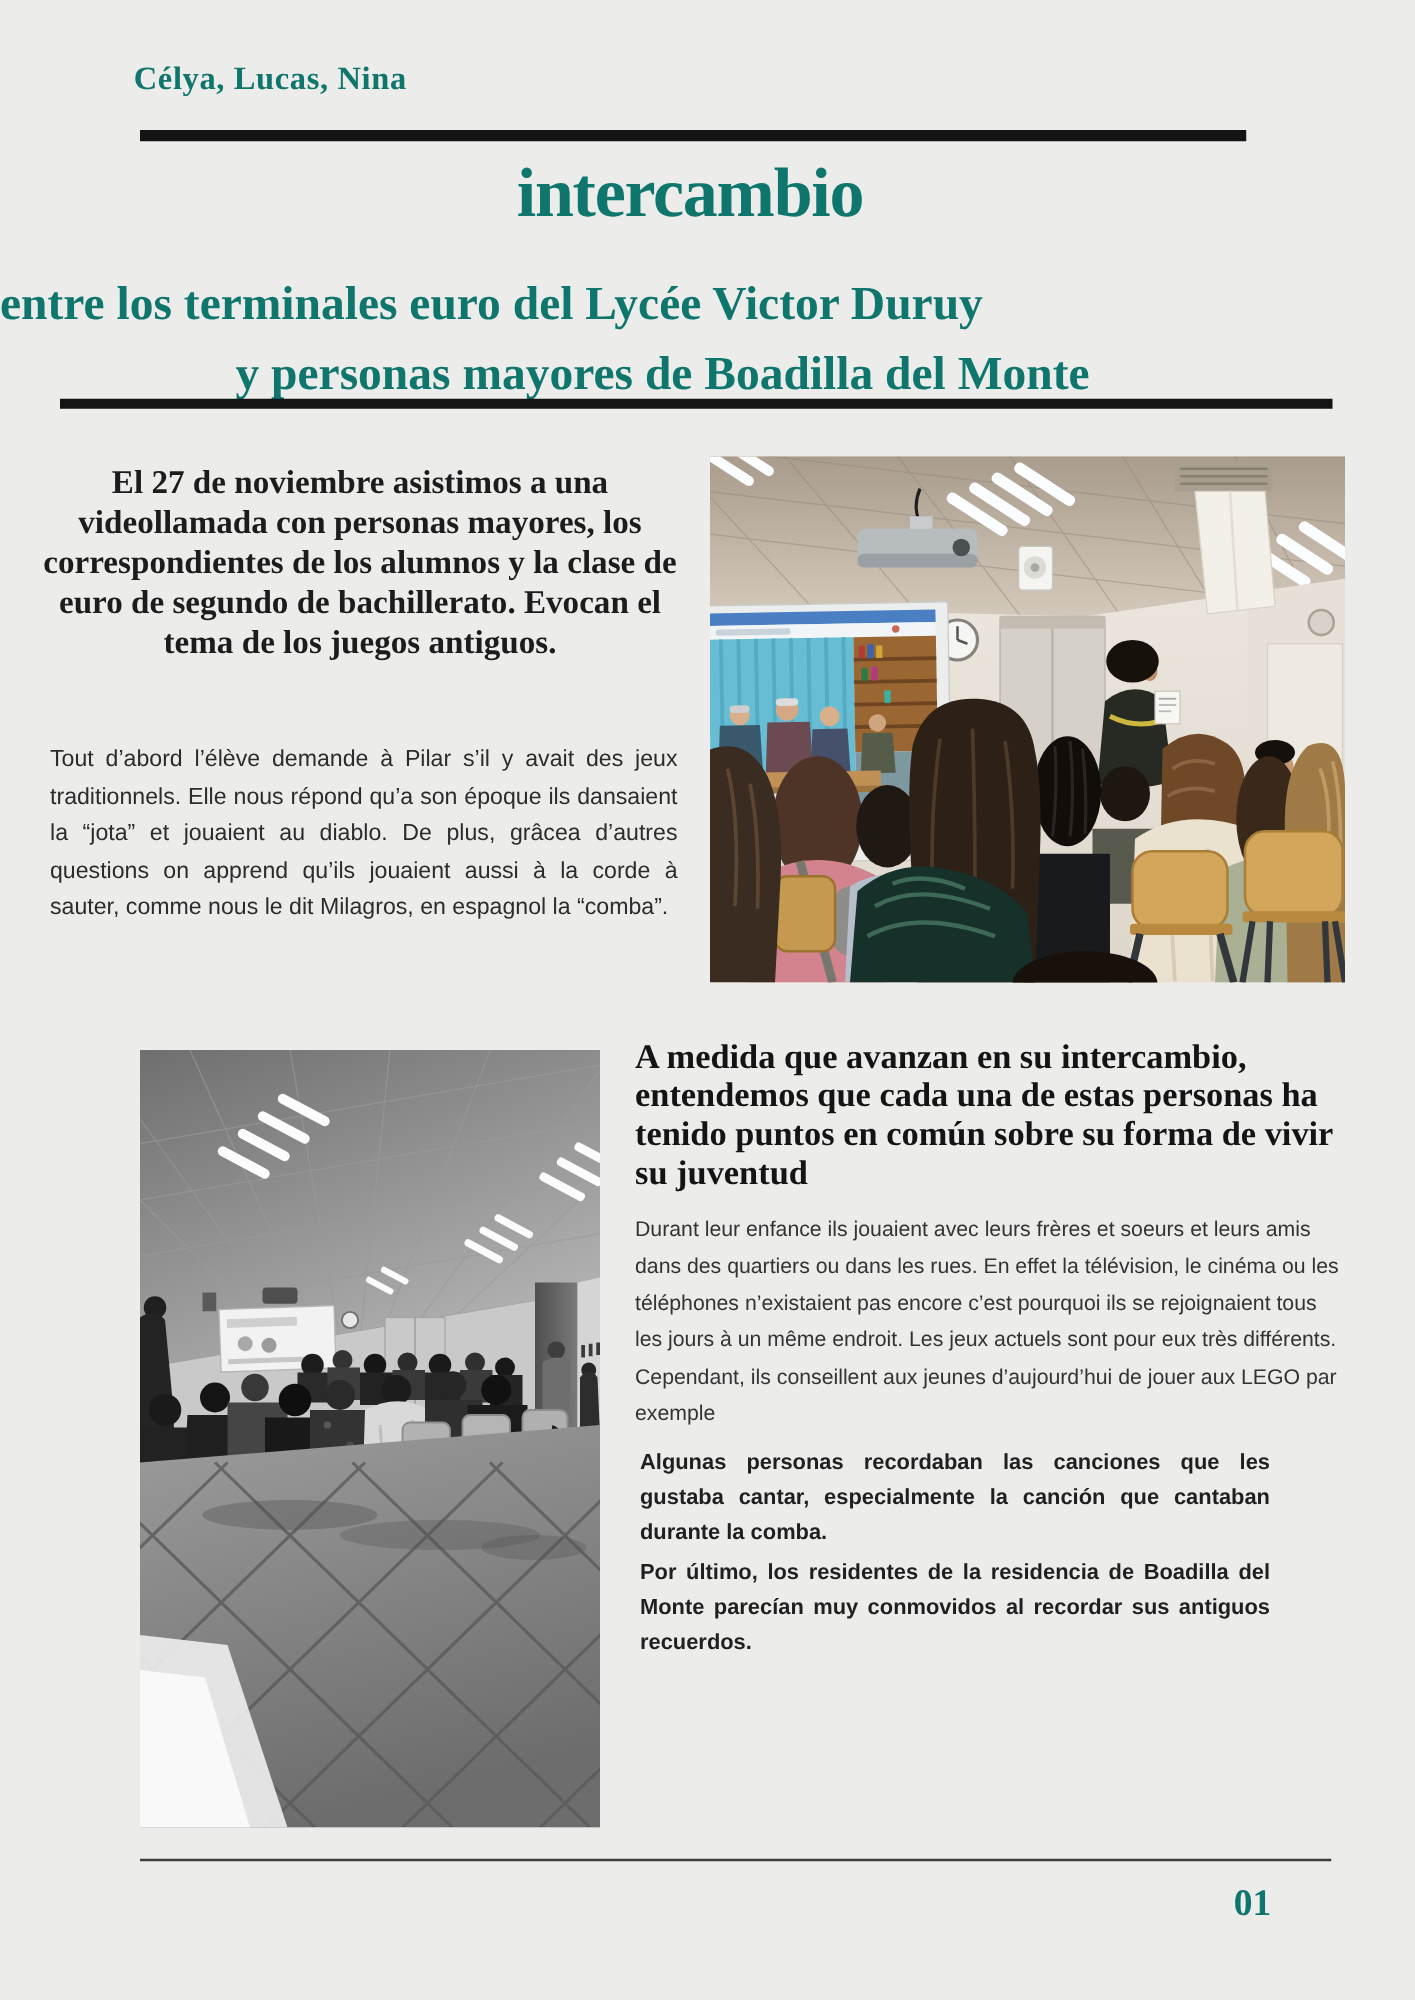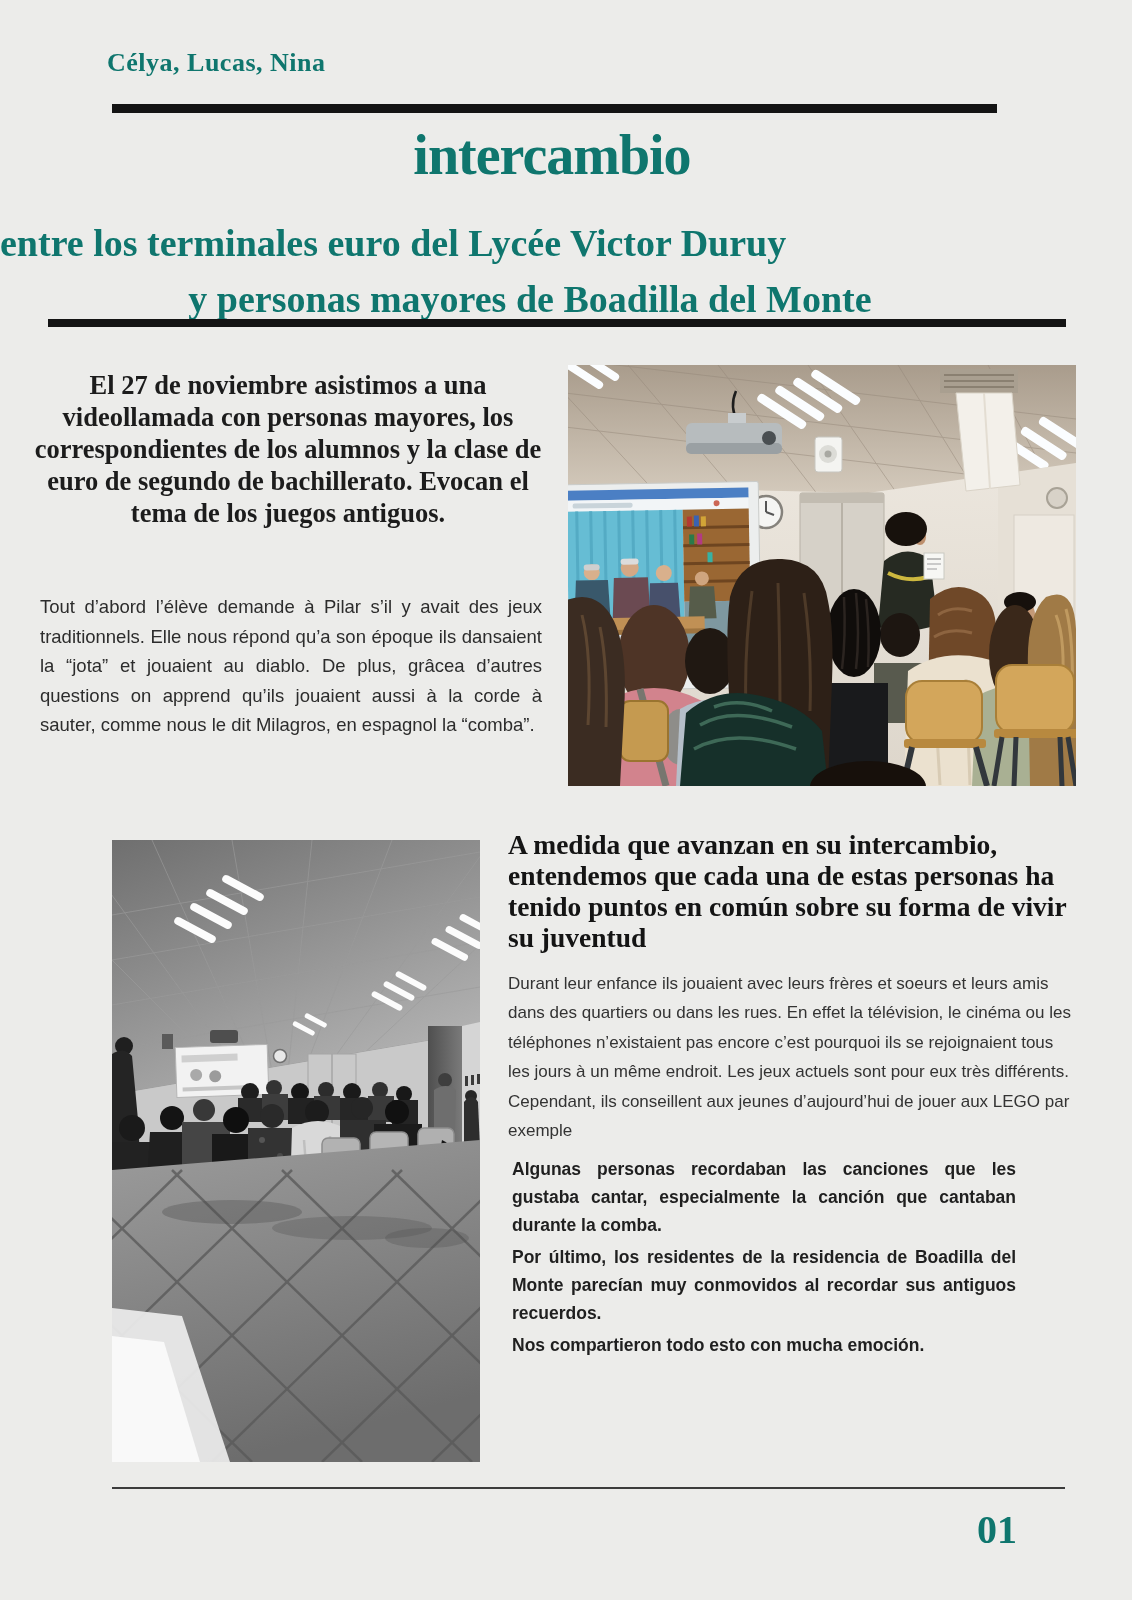--- a/index.html
+++ b/index.html
@@ -15,21 +15,21 @@
   .bar-bottom{left:48px;top:319px;width:1018px;height:8px;background:#141414;}
   .intro{left:24px;top:369px;width:528px;font-size:26.5px;line-height:1.21;text-align:center;color:#1c1c1c;}
   .fr1{left:40px;top:592px;width:502px;font-size:18.5px;line-height:1.6;text-align:justify;color:#2c2c2c;}
   .photo1{left:568px;top:365px;width:508px;height:421px;}
   .photo2{left:112px;top:840px;width:368px;height:622px;}
   .h2{left:508px;top:829px;width:570px;font-size:27.5px;line-height:1.13;color:#141414;}
   .fr2{left:508px;top:969px;width:566px;font-size:17px;line-height:1.73;text-align:left;color:#333;}
   .boldes{left:508px;top:1151px;width:512px;font-size:17.5px;font-weight:700;line-height:1.6;text-align:justify;color:#1f1f1f;}
   .boldes p{margin:4px;}
   .footer-line{left:112px;top:1487px;width:953px;height:2px;background:#3c3c3c;}
-  .pagenum{left:877px;top:1506px;width:140px;text-align:right;font-size:40px;}
+  .pagenum{left:877px;top:1506px;width:140px;text-align:right;font-size:30px;}
   svg{display:block;width:100%;height:100%;}
 </style>
 </head>
 <body>
 
 <div class="page">
 
   <div class="abs serif byline">Célya, Lucas, Nina</div>
   <div class="abs bar-top"></div>
   <div class="abs serif title">intercambio</div>
@@ -387,18 +387,17 @@
       <polygon points="0,468 70,476 118,622 0,622" fill="#ededed" opacity=".92"></polygon>
       <polygon points="0,496 52,502 88,622 0,622" fill="#fafafa" opacity=".95"></polygon>
     </svg>
   </div>
 
   <div class="abs serif h2">A medida que avanzan en su intercambio, entendemos que cada una de estas personas ha tenido puntos en común sobre su forma de vivir su juventud</div>
   <div class="abs fr2">Durant leur enfance ils jouaient avec leurs frères et soeurs et leurs amis dans des quartiers ou dans les rues. En effet la télévision, le cinéma ou les téléphones n’existaient pas encore c’est pourquoi ils se rejoignaient tous les jours à un même endroit. Les jeux actuels sont pour eux très différents. Cependant, ils conseillent aux jeunes d’aujourd’hui de jouer aux LEGO par exemple</div>
   <div class="abs boldes">
     <p>Algunas personas recordaban las canciones que les gustaba cantar, especialmente la canción que cantaban durante la comba.</p>
     <p>Por último, los residentes de la residencia de Boadilla del Monte parecían muy conmovidos al recordar sus antiguos recuerdos.</p>
-    <p>Nos compartieron todo esto con mucha emoción.</p>
   </div>
 
   <div class="abs footer-line"></div>
   <div class="abs serif pagenum">01</div>
 </div>
 
 </body></html>

